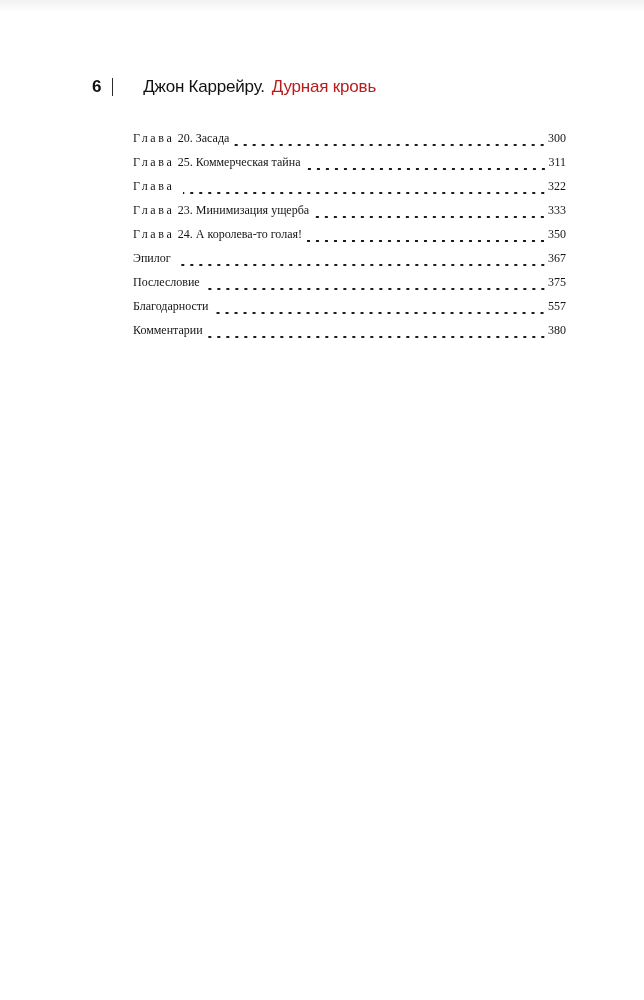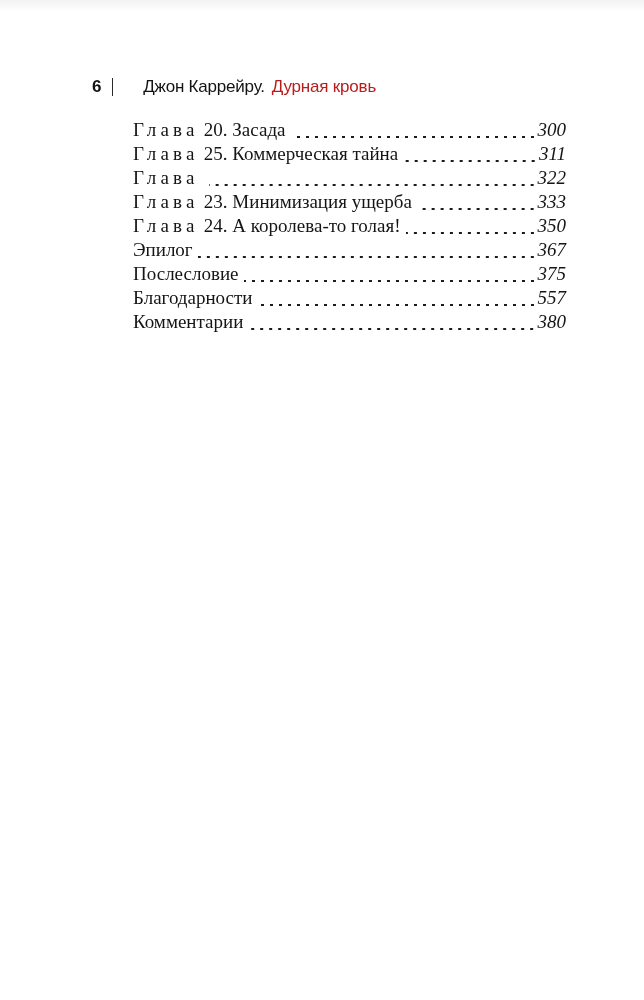--- a/index.html
+++ b/index.html
@@ -61,24 +61,24 @@
   .running-header .book-title {
     font-weight: 400;
     letter-spacing: -0.2px;
     color: #b91c1c;
   }
 
   
   .toc {
     position: absolute;
     left: 133px;
-    top: 118px;
+    top: 126px;
     width: 433px;
     font-family: "Liberation Serif", serif;
-    font-size: 19px;
+    font-size: 12px;
     color: #151515;
   }
   .toc-row {
     display: flex;
     height: 24px;
     line-height: 24px;
     white-space: nowrap;
   }
   .entry-prefix {
     letter-spacing: 0.22em;
@@ -95,21 +95,20 @@
     margin-left: 5px;
     margin-right: 1px;
     background-image: radial-gradient(circle, #1b1b1b 1.15px, rgba(0,0,0,0) 1.5px);
     background-size: 9px 6px;
     background-repeat: repeat-x;
     background-position: right 0 bottom 2px;
   }
   .entry-page {
     flex: 0 0 auto;
     text-align: left;
-    font-style: italic;
   }
 </style>
 </head>
 <body>
 
 <div class="page">
 
   <div class="scan-edge-top"></div>
 
   <div class="running-header">

